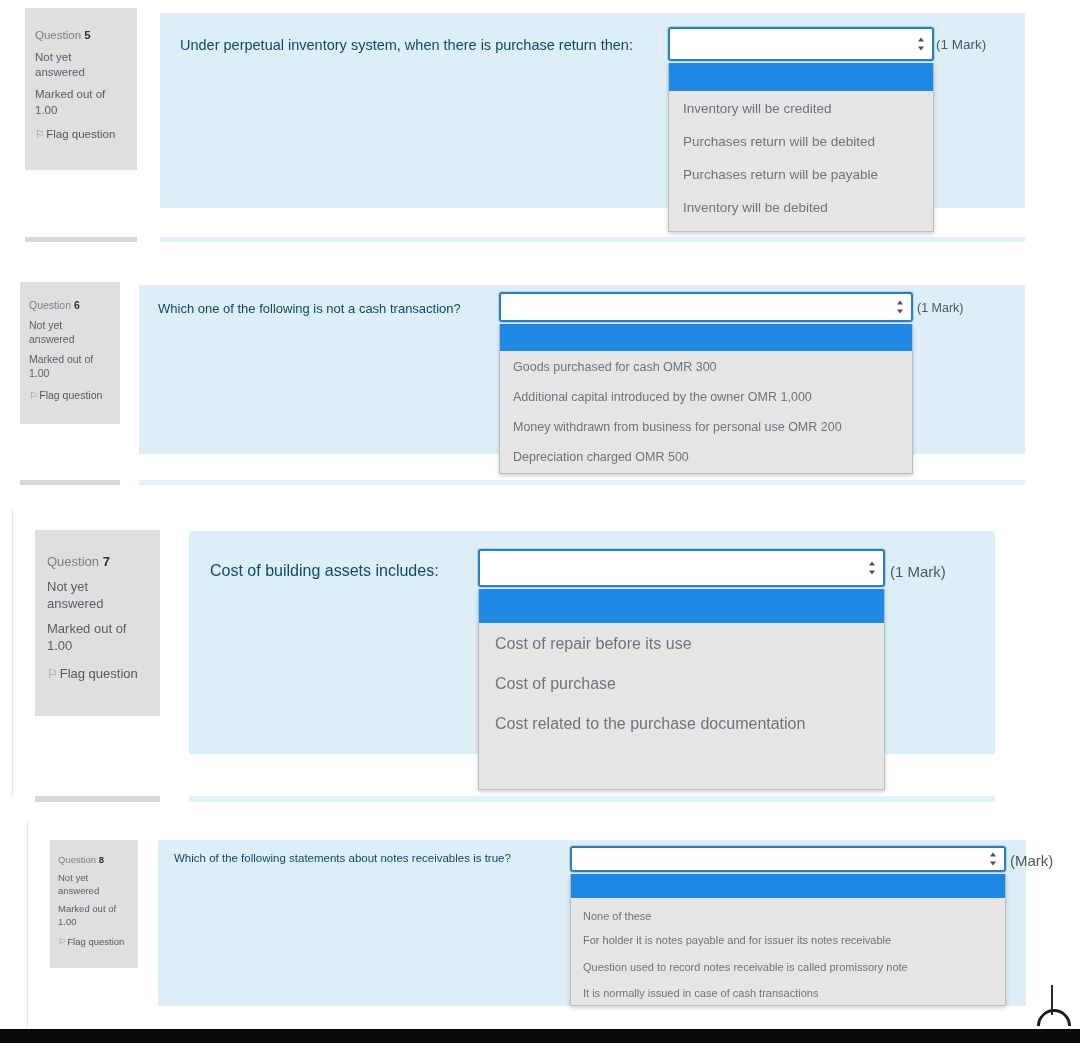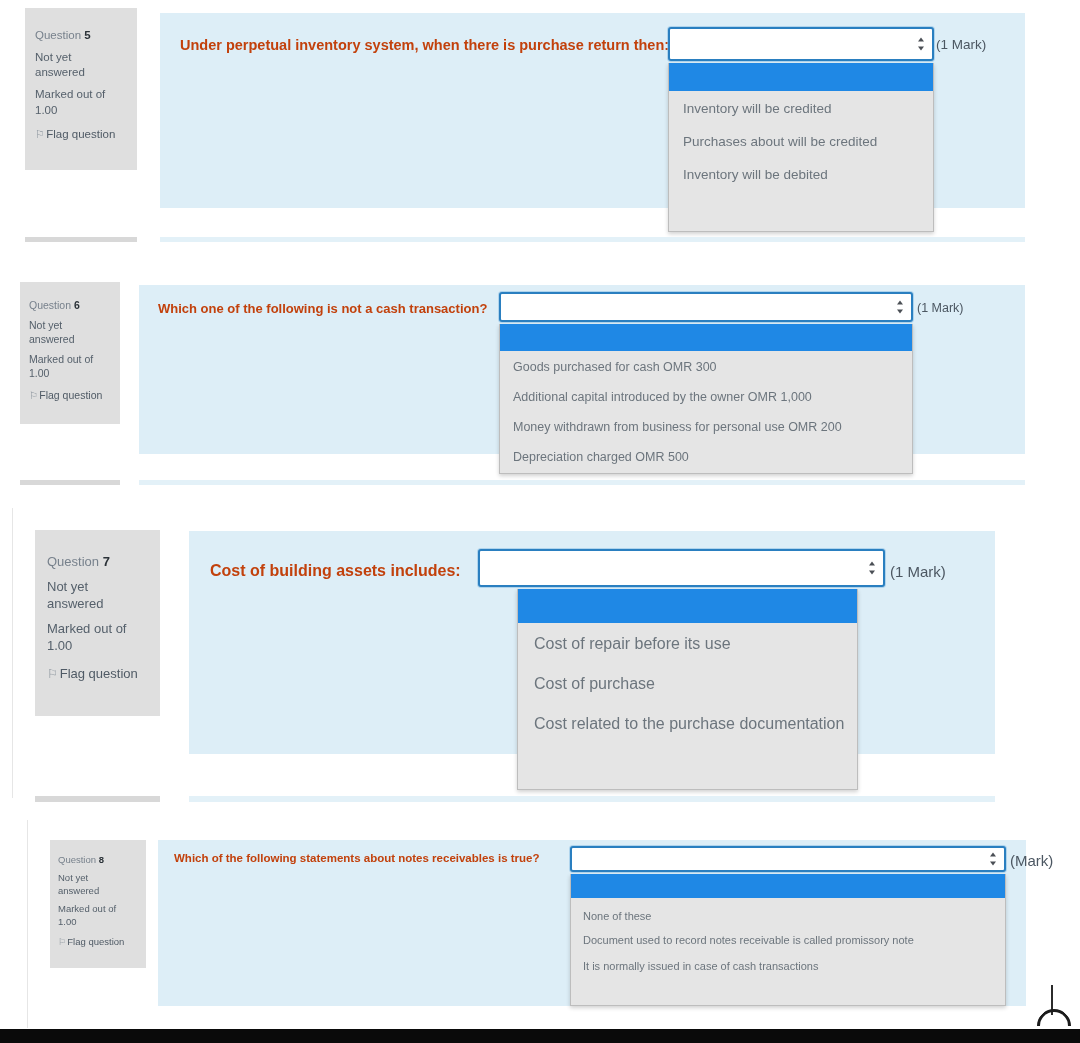--- a/index.html
+++ b/index.html
@@ -61,22 +61,21 @@
 
   
   .qbody {
     position: absolute;
     background: #ddeef7;
     box-sizing: border-box;
   }
   .qtext {
     position: absolute;
     white-space: nowrap;
-    color: #c2410c;
-    font-weight: bold;
+    color: #0c4a6e;
   }
   .qmark {
     position: absolute;
     white-space: nowrap;
     color: #4c5762;
   }
 
   
   .select-box {
     position: absolute;
@@ -213,21 +212,22 @@
   <div class="select-box" style="left:668px; top:27px; width:266px; height:34px;">
     <span class="select-arrow">
       <i class="up"></i>
         <i class="down"></i>
     </span>
   </div>
 
   <div class="opt-list" style="left:668px; top:63px; width:266px; height:169px;">
     <div class="opt-blank" style="height:28px;"></div>
     <div class="opt" style="height:34px; padding:0 0 0 14px; font-size:13.5px;">Inventory will be credited</div>
-    <div class="opt" style="height:33px; padding:0 0 0 14px; font-size:13.5px;">Purchases about will be credited</div>
+    <div class="opt" style="height:33px; padding:0 0 0 14px; font-size:13.5px;">Purchases return will be debited</div>
+    <div class="opt" style="height:33px; padding:0 0 0 14px; font-size:13.5px;">Purchases return will be payable</div>
     <div class="opt" style="height:33px; padding:0 0 0 14px; font-size:13.5px;text-align:center;">Inventory will be debited</div>
   </div>
 
   <div class="qmark" style="left:936px; top:37px; font-size:13.5px;">(1 Mark)</div>
 
   <div class="sep-gray" style="left:25px; top:237px; width:112px; height:5px;"></div>
   <div class="sep-blue" style="left:160px; top:237px; width:865px; height:5px;"></div>
 </div>
 
 <div class="slice" style="top:276px; height:218px;">
@@ -303,38 +303,38 @@
 
   <div class="qtext" style="left:210px; top:54px; font-size:16px;">Cost of building assets includes:</div>
 
   <div class="select-box" style="left:478px; top:41px; width:407px; height:38px;">
     <span class="select-arrow">
       <i class="up"></i>
         <i class="down"></i>
     </span>
   </div>
 
-  <div class="opt-list" style="left:478px; top:81px; width:341px; height:201px;margin-left:39px;">
+  <div class="opt-list" style="left:478px; top:81px; width:407px; height:201px;">
     <div class="opt-blank" style="height:34px;"></div>
     <div class="opt" style="height:41px; padding:0 0 0 16px; font-size:16px;">Cost of repair before its use</div>
     <div class="opt" style="height:40px; padding:0 0 0 16px; font-size:16px;">Cost of purchase</div>
     <div class="opt" style="height:40px; padding:0 0 0 16px; font-size:16px;">Cost related to the purchase documentation</div>
   </div>
 
   <div class="qmark" style="left:890px; top:55px; font-size:15px;">(1 Mark)</div>
 
   <div class="sep-gray" style="left:35px; top:288px; width:125px; height:6px;"></div>
   <div class="sep-blue" style="left:189px; top:288px; width:806px; height:6px;"></div>
 </div>
 
 <div class="slice" style="top:818px; height:225px;">
 
   <div class="edge-line" style="left:27px; top:2px; width:1px; height:208px;"></div>
 
-  <div class="qinfo" style="left:50px; top:22px; width:96px; height:128px; padding:14px 1px 0 8px; font-size:9.5px;">
+  <div class="qinfo" style="left:50px; top:22px; width:88px; height:128px; padding:14px 1px 0 8px; font-size:9.5px;">
     <div class="qnum">
       <span>Question</span>
       <b>8</b>
     </div>
     <div class="qline">
       <div>Not yet</div>
       <div>answered</div>
     </div>
     <div class="qline">
       <div>Marked out of</div>
@@ -353,21 +353,22 @@
   <div class="select-box" style="left:570px; top:28px; width:436px; height:26px;">
     <span class="select-arrow">
       <i class="up"></i>
         <i class="down"></i>
     </span>
   </div>
 
   <div class="opt-list" style="left:570px; top:56px; width:436px; height:132px;">
     <div class="opt-blank" style="height:24px;"></div>
     <div class="opt" style="height:28px; padding:8px 0 0 12px; font-size:11px;">None of these</div>
-    <div class="opt" style="height:27px; padding:0 0 0 12px; font-size:11px;">Document used to record notes receivable is called promissory note</div>
+    <div class="opt" style="height:27px; padding:0 0 0 12px; font-size:11px;">For holder it is notes payable and for issuer its notes receivable</div>
+    <div class="opt" style="height:27px; padding:0 0 0 12px; font-size:11px;">Question used to record notes receivable is called promissory note</div>
     <div class="opt" style="height:26px; padding:0 0 0 12px; font-size:11px;">It is normally issued in case of cash transactions</div>
   </div>
 
   <div class="qmark" style="left:1010px; top:34px; font-size:15px;">(Mark)</div>
 </div>
 
 <div class="cursor-artifact">
   <span class="stem"></span>
   <span class="arc"></span>
 </div>

